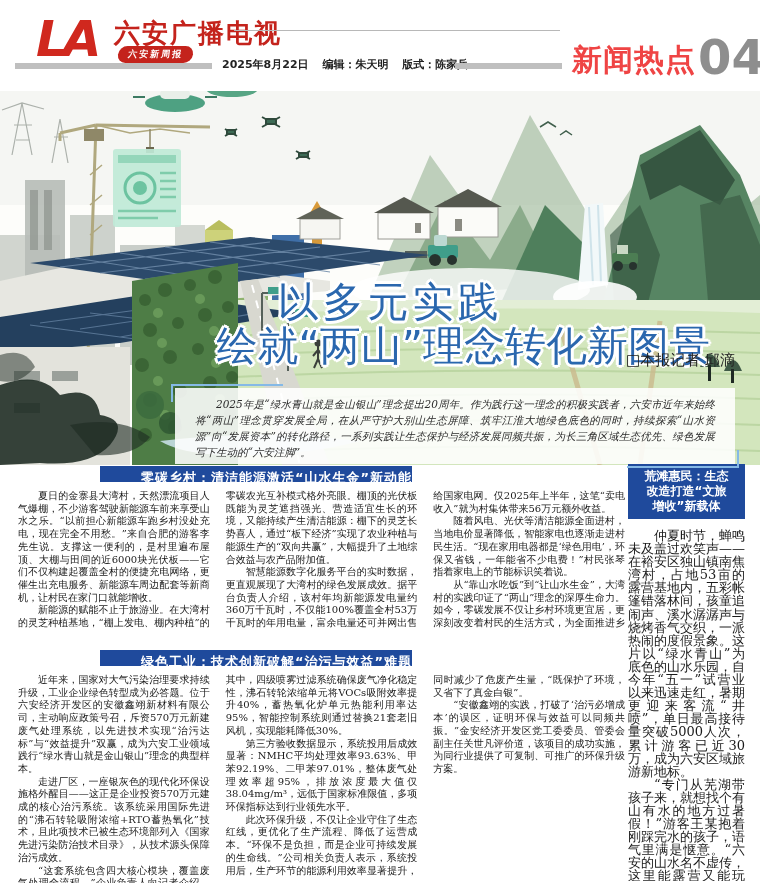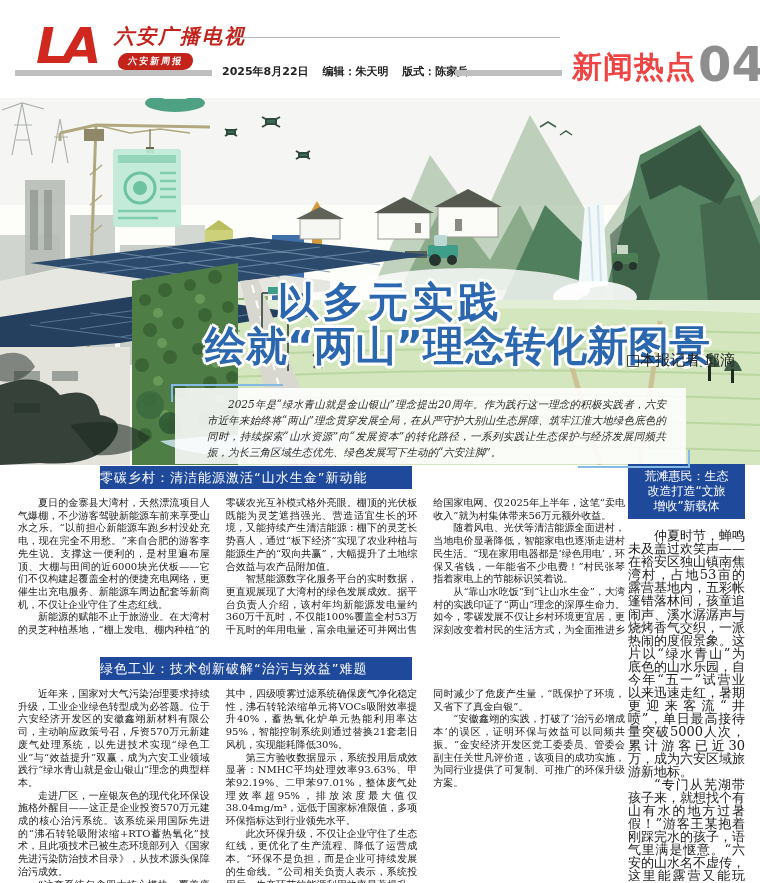--- a/index.html
+++ b/index.html
@@ -3,70 +3,70 @@
 <meta charset="utf-8">
 <style>
   * { margin:0; padding:0; box-sizing:border-box; }
   html,body { background:#e9e9e9; }
   .page {
     position:relative; width:760px; height:883px; margin:0 auto;
     background:#ffffff; overflow:hidden;
     font-family:"DejaVu Serif","Liberation Serif",serif; color:#1a1a1a;
   }
   
-  .masthead { position:absolute; left:0; top:13px; width:760px; height:85px; background:#fff; z-index:5; }
+  .masthead { position:absolute; left:0; top:6px; width:760px; height:85px; background:#fff; z-index:5; }
   .logo-la { position:absolute; left:36px; top:4px; font-family:"DejaVu Sans","Liberation Sans",sans-serif;
              font-size:50px; font-weight:900; font-style:italic; color:#d0281e; letter-spacing:-5px; }
-  .logo-cn { position:absolute; left:114px; top:10px; font-size:20px; font-weight:bold; font-style:italic;
+  .logo-cn { position:absolute; left:114px; top:10px; font-size:26px; font-weight:bold; 
              color:#c4231c; letter-spacing:2px; }
   .logo-sub { position:absolute; left:118px; top:40px; background:#c4231c; color:#fff; font-size:9px;
               font-weight:bold; padding:2px 10px; border-radius:9px; letter-spacing:2px; transform:skewX(-8deg); }
   .masthead-line { position:absolute; left:234px; top:24px; width:326px; height:1px; background:#b8b8b8; }
   .date-bar { position:absolute; top:57px; height:6px; background:#bfbfbf; }
   .date-bar.l { left:15px; width:197px; }
   .date-bar.r { left:455px; width:107px; }
   .date-text { position:absolute; left:222px; top:51px; font-size:11px; font-weight:bold; color:#222;
                font-family:"DejaVu Sans","Liberation Sans",sans-serif; white-space:nowrap; }
   .date-text span { margin-right:10px;text-align:right; }
   .section-title { position:absolute; left:572px; top:34px; font-size:30px; font-weight:900; color:#ef4444;
                    font-family:"DejaVu Sans","Liberation Sans",sans-serif; letter-spacing:1px; }
   .page-number { position:absolute; left:698px; top:23px; font-size:48px; font-weight:900; color:#8e8e8e;
                  font-family:"DejaVu Sans","Liberation Sans",sans-serif; }
   
   .hero { position:absolute; left:0; top:85px; width:760px; height:380px; }
   .hero svg { position:absolute; left:0; top:0; }
   .headline { position:absolute; left:70px; right:50px; top:196px; text-align:center; z-index:3;
-              font-family:"DejaVu Sans","Liberation Sans",sans-serif; font-weight:700; color:#2a67ae;
+              font-family:"DejaVu Sans","Liberation Sans",sans-serif; font-weight:400; color:#2a67ae;
               text-shadow:-3px 0 0 #fff,3px 0 0 #fff,0 -3px 0 #fff,0 3px 0 #fff,
                           -2px -2px 0 #fff,2px 2px 0 #fff,-2px 2px 0 #fff,2px -2px 0 #fff; }
   .headline .l1 { font-size:41px; letter-spacing:4px; line-height:42px; }
   .headline .l2 { font-size:41px; letter-spacing:0px; line-height:46px;text-align:right; }
   .byline { position:absolute; left:626px; top:266px; font-size:15px; color:#222; z-index:3;
             font-family:"DejaVu Sans","Liberation Sans",sans-serif; }
-  .lede-box { position:absolute; left:175px; top:303px; width:511px; height:76px; z-index:3;
-              background:rgba(255,255,255,0.88); padding:8px 20px 6px 32px; }
+  .lede-box { position:absolute; left:175px; top:303px; width:560px; height:76px; z-index:3;
+              background:rgba(255,255,255,0.88); padding:8px 20px 6px 20px; }
   .lede-box::before { content:""; position:absolute; left:-4px; top:-4px; width:110px; height:16px;
                       border-top:2px solid #85b9e6; border-left:2px solid #85b9e6; }
   .lede-box::after { content:""; position:absolute; right:-4px; bottom:-4px; width:110px; height:16px;
                      border-bottom:2px solid #85b9e6; border-right:2px solid #85b9e6; }
   .lede { font-size:10.5px; line-height:16px; text-align:justify; text-indent:2em; color:#2b2b2b; font-style:italic; }
   
   .left-block { position:absolute; left:18px; top:466px; width:607px; }
-  .sec-bar { width:312px; margin-left:82px; height:23px; background:#1f4a9c; color:#fff;
-             font-family:"DejaVu Sans","Liberation Sans",sans-serif; font-weight:normal; font-size:13px;
-             text-align:left; line-height:23px; letter-spacing:1px; }
+  .sec-bar { width:312px; margin-left:82px; height:16px; background:#1f4a9c; color:#fff;
+             font-family:"DejaVu Sans","Liberation Sans",sans-serif; font-weight:bold; font-size:13px;
+             text-align:right; line-height:23px; letter-spacing:1px; }
   .cols3 { margin-top:8px; column-count:3; column-gap:16px; column-fill:auto; overflow:hidden;
            text-align:justify; font-size:10px; line-height:12.7px; color:#1a1a1a; }
   .cols3 p { text-indent:2em; }
   .body1 { height:148px; }
   .gap { height:12px; }
   .body2 { height:221px; }
   .right-block { position:absolute; left:628px; top:464px; width:117px; }
   .sec-box { background:#1f4a9c; color:#fff; font-family:"DejaVu Sans","Liberation Sans",sans-serif;
-             font-weight:normal; font-size:12px; line-height:15px; text-align:center; padding:5px 15px; }
+             font-weight:bold; font-size:12px; line-height:15px; text-align:center; padding:5px 15px; }
   .rcol { margin-top:10px; height:352px; overflow:hidden; text-align:justify; font-size:13px;
           line-height:13.1px; color:#1a1a1a; }
   .rcol p { text-indent:2em; }
 </style>
 </head>
 <body>
 
 <div class="page">
 
   <div class="masthead">
@@ -302,30 +302,30 @@
     </div>
     <div class="byline">□本报记者 邱滴</div>
     <div class="lede-box">
       <p class="lede">2025年是“绿水青山就是金山银山”理念提出20周年。作为践行这一理念的积极实践者，六安市近年来始终将“两山”理念贯穿发展全局，在从严守护大别山生态屏障、筑牢江淮大地绿色底色的同时，持续探索“山水资源”向“发展资本”的转化路径，一系列实践让生态保护与经济发展同频共振，为长三角区域生态优先、绿色发展写下生动的“六安注脚”。</p>
     </div>
   </div>
 
   <div class="left-block">
     <div class="sec-bar">零碳乡村：清洁能源激活“山水生金”新动能</div>
     <div class="cols3 body1">
-      <p>夏日的金寨县大湾村，天然漂流项目人气爆棚，不少游客驾驶新能源车前来享受山水之乐。“以前担心新能源车跑乡村没处充电，现在完全不用愁。”来自合肥的游客李先生说。支撑这一便利的，是村里遍布屋顶、大棚与田间的近6000块光伏板——它们不仅构建起覆盖全村的便捷充电网络，更催生出充电服务、新能源车周边配套等新商机，不仅让企业守住了生态红线。</p>
+      <p>夏日的金寨县大湾村，天然漂流项目人气爆棚，不少游客驾驶新能源车前来享受山水之乐。“以前担心新能源车跑乡村没处充电，现在完全不用愁。”来自合肥的游客李先生说。支撑这一便利的，是村里遍布屋顶、大棚与田间的近6000块光伏板——它们不仅构建起覆盖全村的便捷充电网络，更催生出充电服务、新能源车周边配套等新商机，让村民在家门口就能增收。</p>
       <p>新能源的赋能不止于旅游业。在大湾村的灵芝种植基地，“棚上发电、棚内种植”的零碳农光互补模式格外亮眼。棚顶的光伏板既能为灵芝遮挡强光、营造适宜生长的环境，又能持续产生清洁能源：棚下的灵芝长势喜人，通过“板下经济”实现了农业种植与能源生产的“双向共赢”，大幅提升了土地综合效益与农产品附加值。</p>
       <p>智慧能源数字化服务平台的实时数据，更直观展现了大湾村的绿色发展成效。据平台负责人介绍，该村年均新能源发电量约360万千瓦时，不仅能100%覆盖全村53万千瓦时的年用电量，富余电量还可并网出售给国家电网。仅2025年上半年，这笔“卖电收入”就为村集体带来56万元额外收益。</p>
       <p>随着风电、光伏等清洁能源全面进村，当地电价显著降低，智能家电也逐渐走进村民生活。“现在家用电器都是‘绿色用电’，环保又省钱，一年能省不少电费！”村民张琴指着家电上的节能标识笑着说。</p>
       <p>从“靠山水吃饭”到“让山水生金”，大湾村的实践印证了“两山”理念的深厚生命力。如今，零碳发展不仅让乡村环境更宜居，更深刻改变着村民的生活方式，为全面推进乡村振兴、建设中国式现代化注入了强劲的绿色动能。</p>
     </div>
     <div class="gap"></div>
     <div class="sec-bar">绿色工业：技术创新破解“治污与效益”难题</div>
     <div class="cols3 body2">
-      <p>近年来，国家对大气污染治理要求持续升级，工业企业绿色转型成为必答题。位于六安经济开发区的安徽鑫翊新材料有限公司，主动响应政策号召，斥资570万元新建废气处理系统，以先进技术实现“绿色工业”与“效益提升”双赢，成为六安工业领域践行“绿水青山就是金山银山”理念的典型样本。</p>
+      <p>近年来，国家对大气污染治理要求持续升级，工业企业绿色转型成为必答题。位于六安经济开发区的安徽鑫翊新材料有限公司，主动响应政策号召，斥资570万元新建废气处理系统，以先进技术实现“治污达标”与“效益提升”双赢，成为六安工业领域践行“绿水青山就是金山银山”理念的典型样本。</p>
       <p>走进厂区，一座银灰色的现代化环保设施格外醒目——这正是企业投资570万元建成的核心治污系统。该系统采用国际先进的“沸石转轮吸附浓缩+RTO蓄热氧化”技术，且此项技术已被生态环境部列入《国家先进污染防治技术目录》，从技术源头保障治污成效。</p>
       <p>“这套系统包含四大核心模块，覆盖废气处理全流程。”企业负责人向记者介绍，其中，四级喷雾过滤系统确保废气净化稳定性，沸石转轮浓缩单元将VOCs吸附效率提升40%，蓄热氧化炉单元热能利用率达95%，智能控制系统则通过替换21套老旧风机，实现能耗降低30%。</p>
       <p>第三方验收数据显示，系统投用后成效显著：NMHC平均处理效率93.63%、甲苯92.19%、二甲苯97.01%，整体废气处理效率超95%，排放浓度最大值仅38.04mg/m³，远低于国家标准限值，多项环保指标达到行业领先水平。</p>
       <p>此次环保升级，不仅让企业守住了生态红线，更优化了生产流程、降低了运营成本。“环保不是负担，而是企业可持续发展的生命线。”公司相关负责人表示，系统投用后，生产环节的能源利用效率显著提升，同时减少了危废产生量，“既保护了环境，又省下了真金白银”。</p>
       <p>“安徽鑫翊的实践，打破了‘治污必增成本’的误区，证明环保与效益可以同频共振。”金安经济开发区党工委委员、管委会副主任关世凡评价道，该项目的成功实施，为同行业提供了可复制、可推广的环保升级方案。</p>
     </div>
   </div>
 
   <div class="right-block">
     <div class="sec-box">荒滩惠民：生态改造打造“文旅增收”新载体</div>

